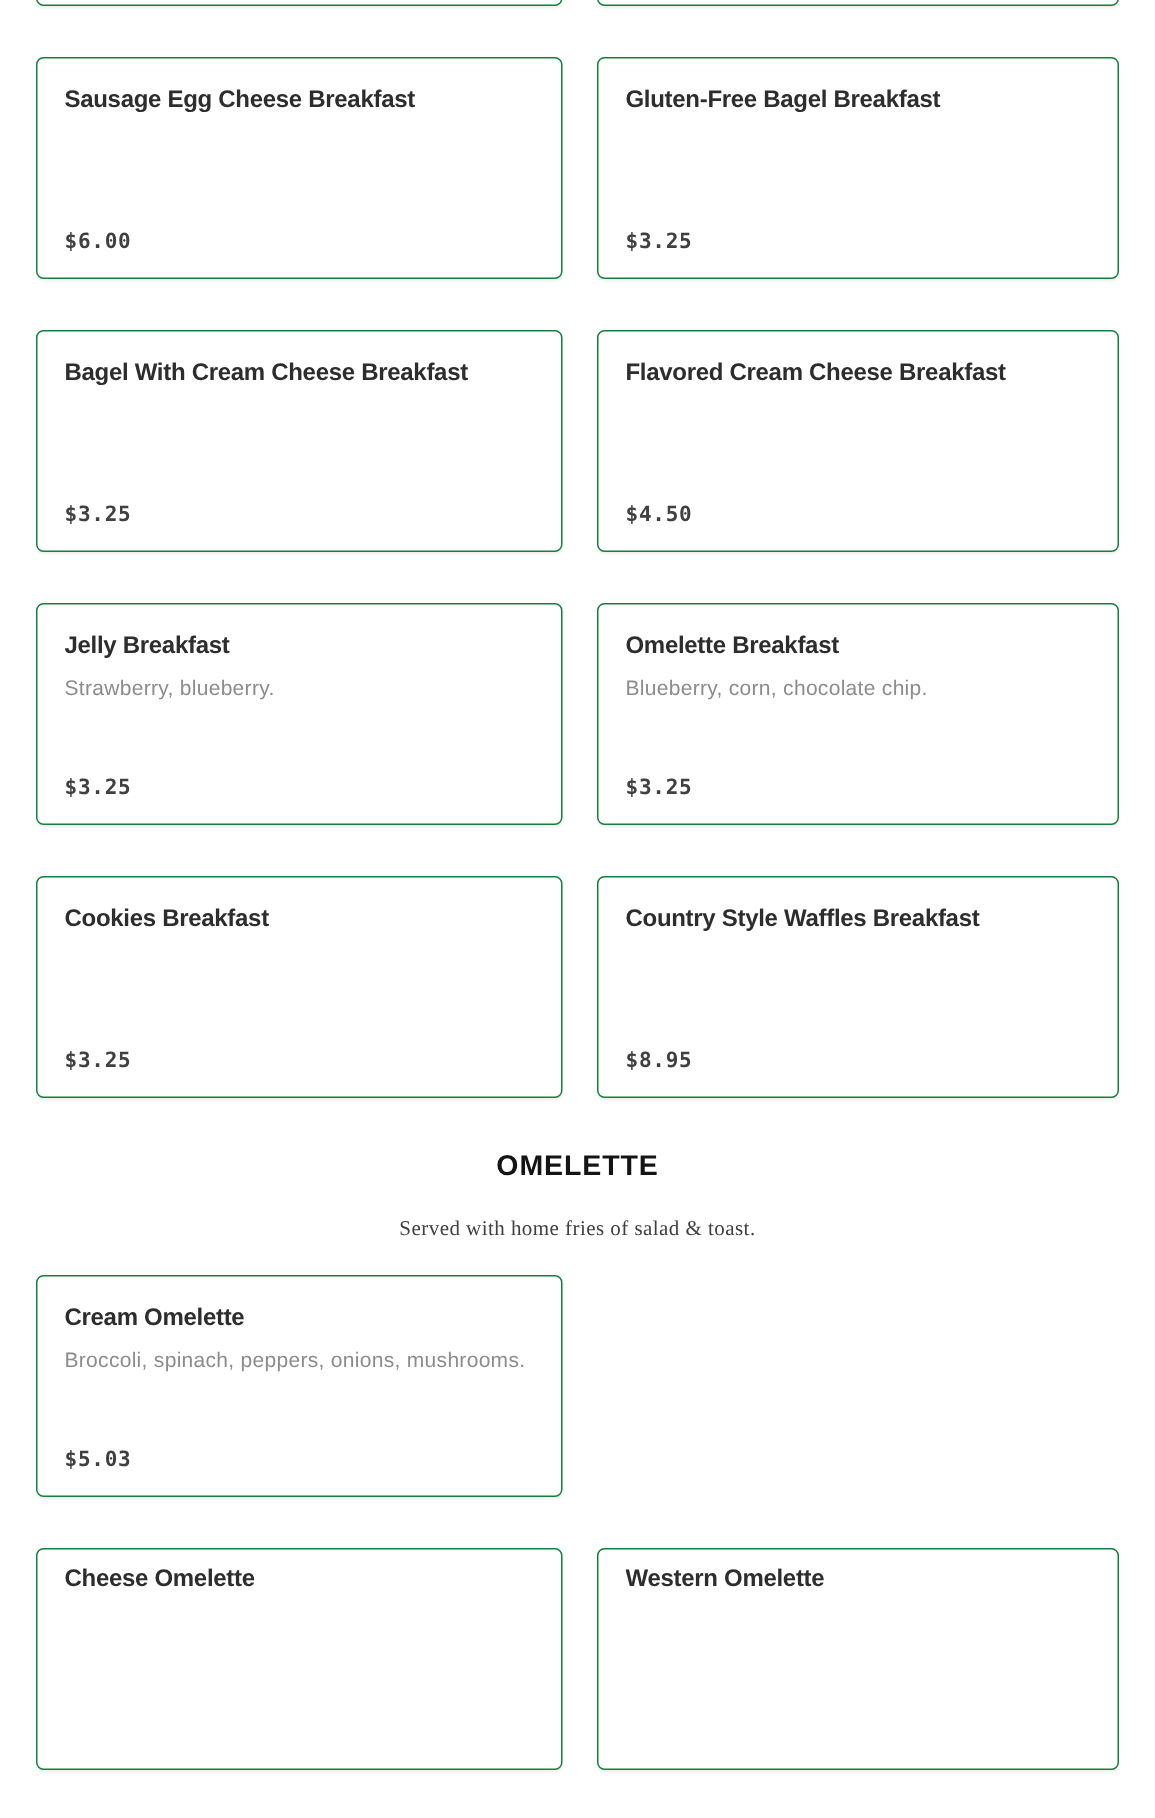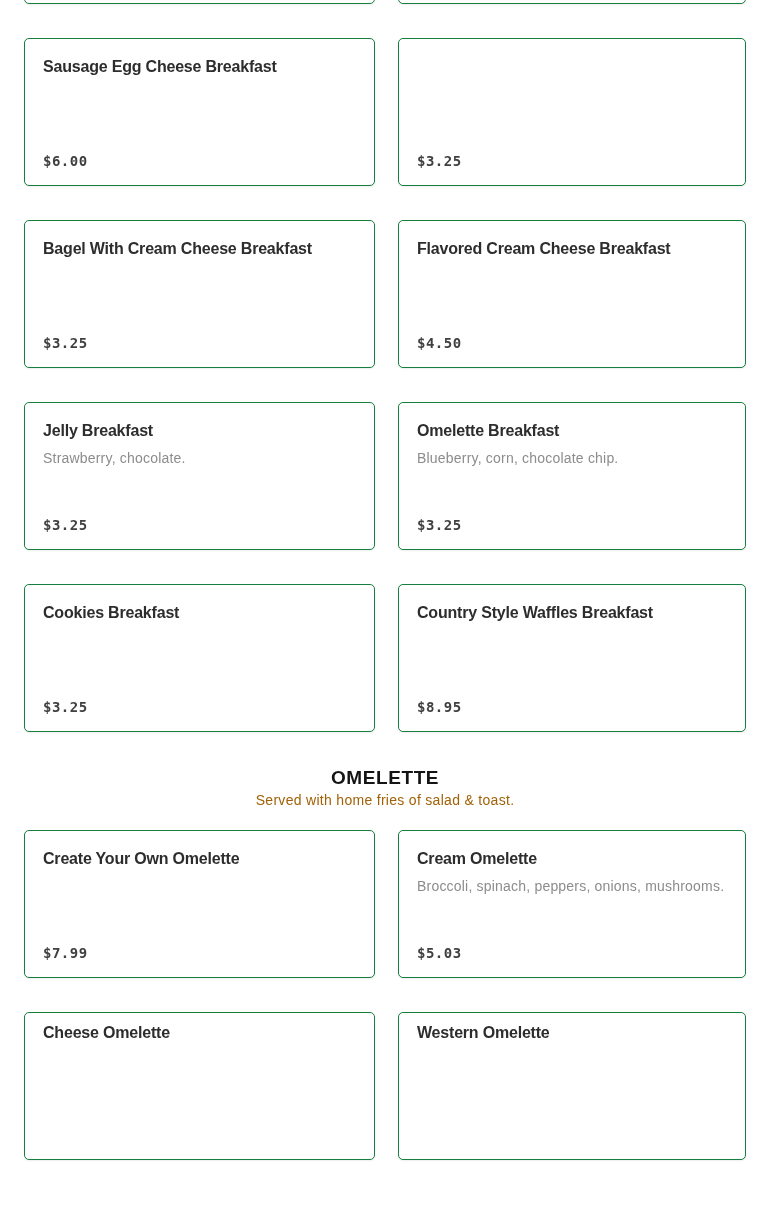--- a/index.html
+++ b/index.html
@@ -70,25 +70,26 @@
   .section-heading {
     margin: 0;
     font-size: 19px;
     line-height: 24px;
     font-weight: 800;
     color: #141414;
     letter-spacing: 0.6px;
     text-transform: uppercase;
   }
   .section-subtitle {
-    margin: 0 0 0 0;
+    margin: 20px 0 0 0;
     font-size: 14px;
     line-height: 20px;
-    color: #a16207;
+    color: #404040;
     letter-spacing: 0.3px;
+    font-family: Liberation Serif, serif;
   }
 </style>
 </head>
 <body>
 
 <div class="page">
   <div class="menu">
 
     <div class="cards-row partial-top">
       <article class="card">
@@ -103,20 +104,21 @@
       </article>
     </div>
 
     <div class="cards-row">
       <article class="card">
         <h3 class="card-title">Sausage Egg Cheese Breakfast</h3>
 
         <div class="card-price">$6.00</div>
       </article>
       <article class="card">
+        <h3 class="card-title">Gluten-Free Bagel Breakfast</h3>
 
         <div class="card-price">$3.25</div>
       </article>
     </div>
 
 
     <div class="cards-row">
       <article class="card">
         <h3 class="card-title">Bagel With Cream Cheese Breakfast</h3>
 
@@ -125,21 +127,21 @@
       <article class="card">
         <h3 class="card-title">Flavored Cream Cheese Breakfast</h3>
 
         <div class="card-price">$4.50</div>
       </article>
     </div>
 
     <div class="cards-row">
       <article class="card">
         <h3 class="card-title">Jelly Breakfast</h3>
-        <p class="card-desc">Strawberry, chocolate.</p>
+        <p class="card-desc">Strawberry, blueberry.</p>
         <div class="card-price">$3.25</div>
       </article>
       <article class="card">
         <h3 class="card-title">Omelette Breakfast</h3>
         <p class="card-desc">Blueberry, corn, chocolate chip.</p>
         <div class="card-price">$3.25</div>
       </article>
     </div>
 
     <div class="cards-row">
@@ -155,25 +157,20 @@
       </article>
     </div>
 
     <header class="section-header">
       <h2 class="section-heading">OMELETTE</h2>
       <p class="section-subtitle">Served with home fries of salad &amp; toast.</p>
     </header>
 
     <div class="cards-row">
       <article class="card">
-        <h3 class="card-title">Create Your Own Omelette</h3>
-
-        <div class="card-price">$7.99</div>
-      </article>
-      <article class="card">
         <h3 class="card-title">Cream Omelette</h3>
         <p class="card-desc">Broccoli, spinach, peppers, onions, mushrooms.</p>
         <div class="card-price">$5.03</div>
       </article>
     </div>
 
     <div class="cards-row partial-bottom">
       <article class="card">
         <h3 class="card-title">Cheese Omelette</h3>
 

